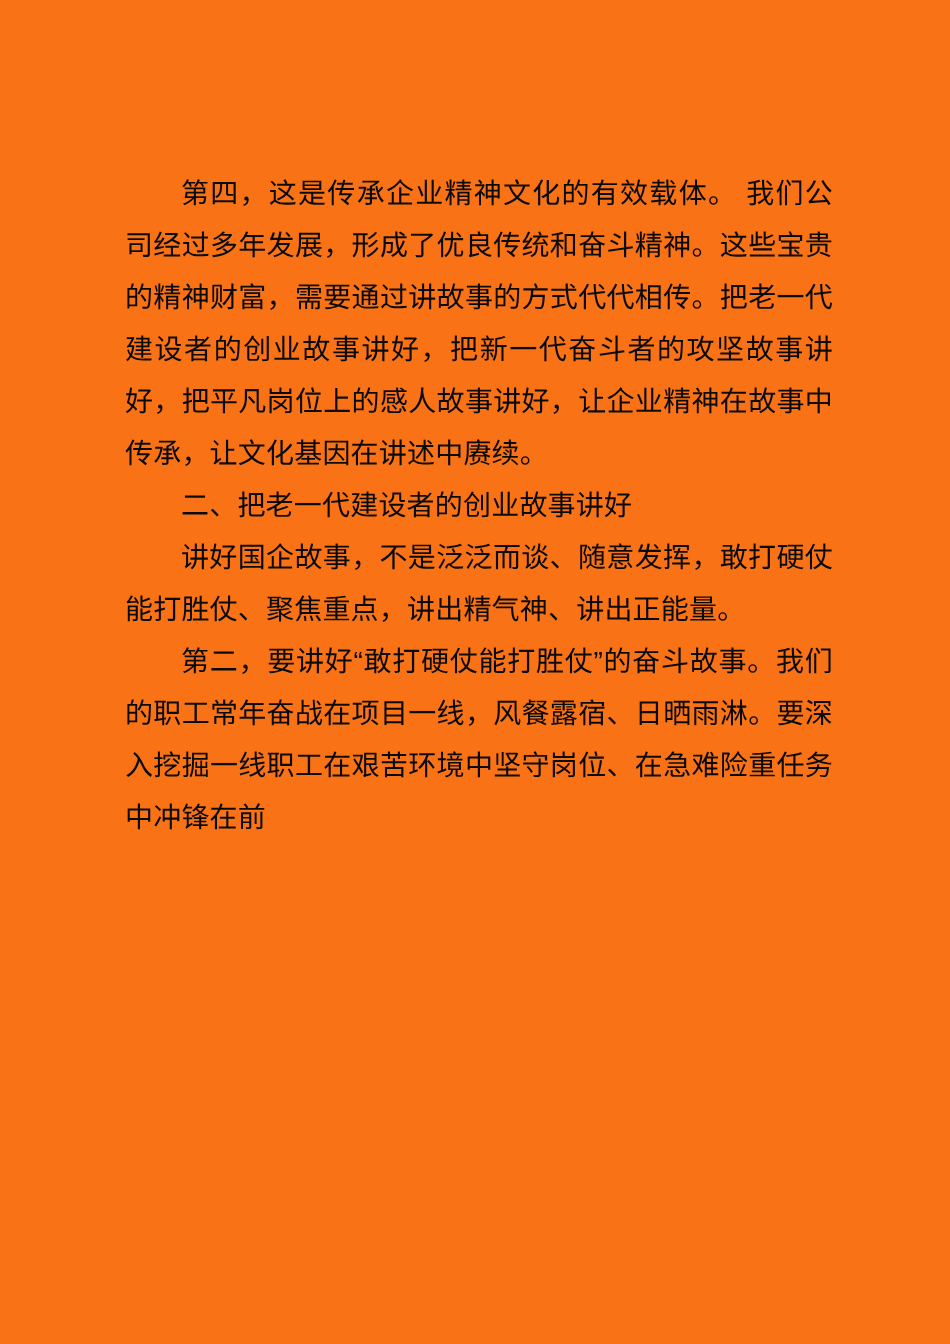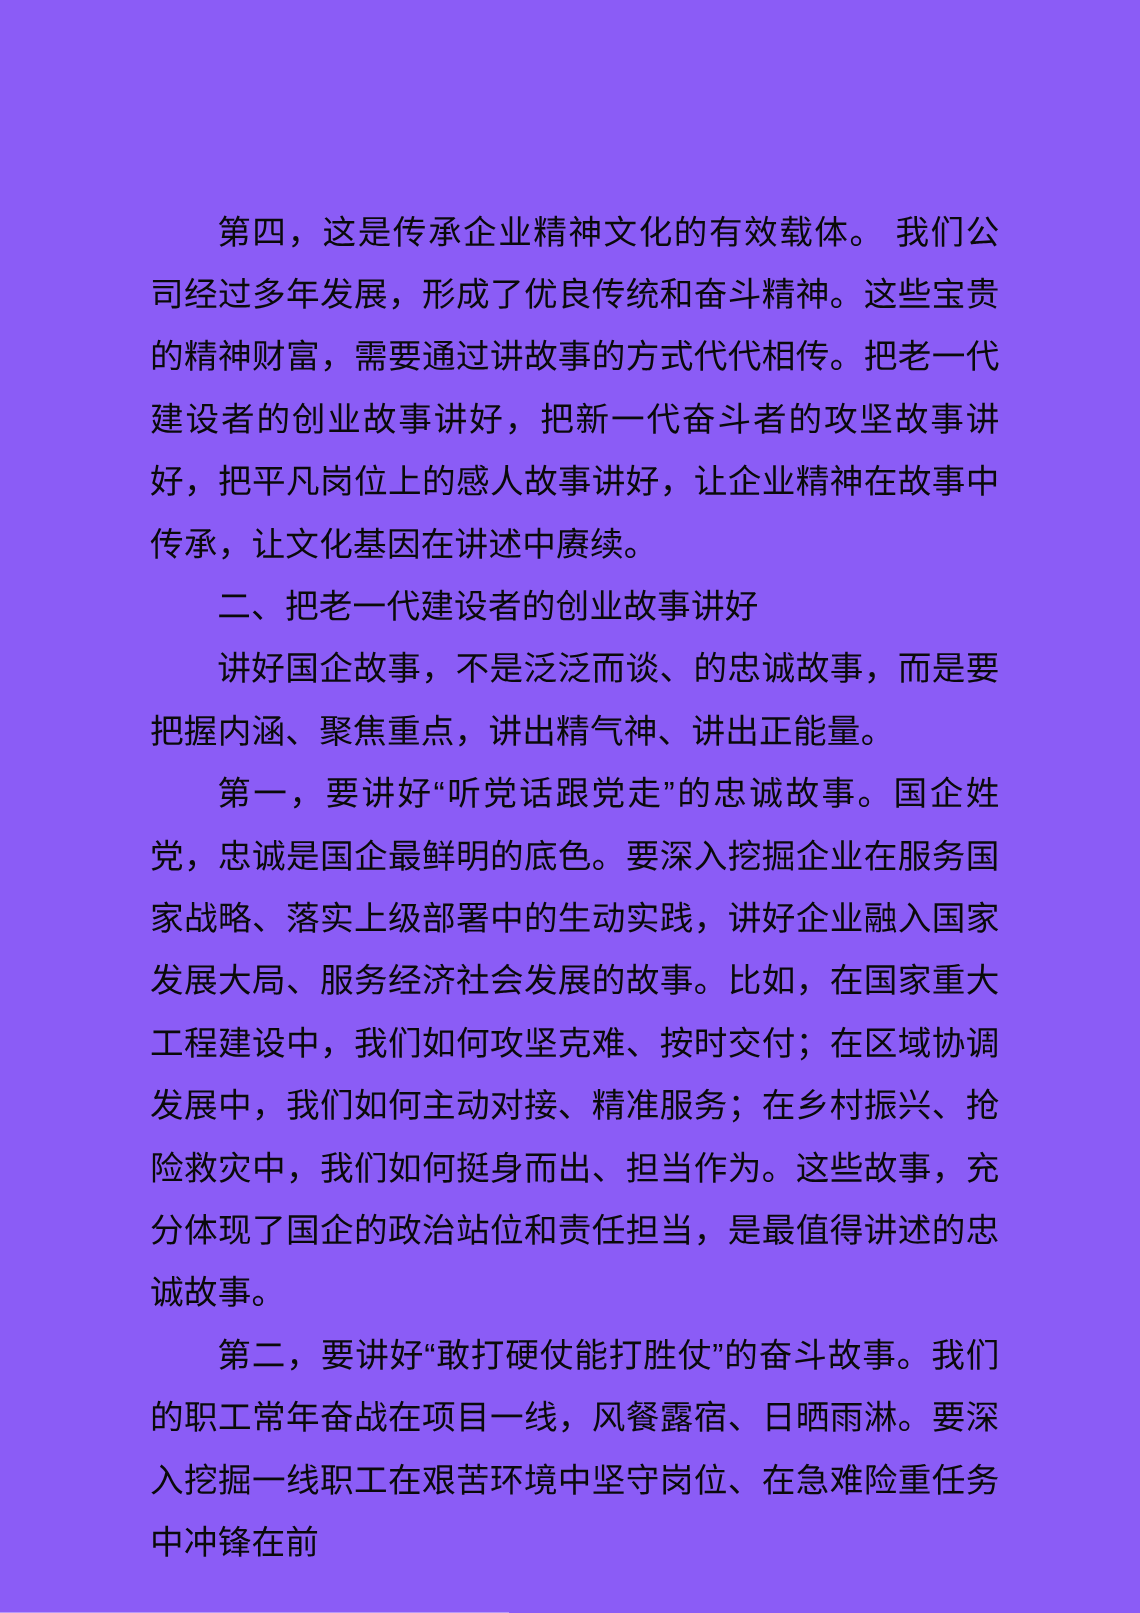--- a/index.html
+++ b/index.html
@@ -10,21 +10,21 @@
   }
   body {
     font-family: "Liberation Sans", "DejaVu Sans", sans-serif;
     color: #000000;
     -webkit-font-smoothing: antialiased;
   }
   .page {
     position: relative;
     width: 950px;
     height: 1344px;
-    background: #8b5cf6;
+    background: #f97316;
     overflow: hidden;
     box-sizing: border-box;
   }
   .text-column {
     position: absolute;
     left: 125px;
     top: 168px;
     width: 708px;
   }
   p.para {
@@ -46,20 +46,19 @@
 </head>
 <body>
 
 <div class="page">
   <div class="text-column">
 
     <p class="para">第四，这是传承企业精神文化的有效载体。 我们公司经过多年发展，形成了优良传统和奋斗精神。这些宝贵的精神财富，需要通过讲故事的方式代代相传。把老一代建设者的创业故事讲好，把新一代奋斗者的攻坚故事讲好，把平凡岗位上的感人故事讲好，让企业精神在故事中传承，让文化基因在讲述中赓续。</p>
 
     <p class="para heading">二、把老一代建设者的创业故事讲好</p>
 
-    <p class="para">讲好国企故事，不是泛泛而谈、的忠诚故事，而是要把握内涵、聚焦重点，讲出精气神、讲出正能量。</p>
+    <p class="para">讲好国企故事，不是泛泛而谈、随意发挥，敢打硬仗能打胜仗、聚焦重点，讲出精气神、讲出正能量。</p>
 
-    <p class="para">第一，要讲好“听党话跟党走”的忠诚故事。国企姓党，忠诚是国企最鲜明的底色。要深入挖掘企业在服务国家战略、落实上级部署中的生动实践，讲好企业融入国家发展大局、服务经济社会发展的故事。比如，在国家重大工程建设中，我们如何攻坚克难、按时交付；在区域协调发展中，我们如何主动对接、精准服务；在乡村振兴、抢险救灾中，我们如何挺身而出、担当作为。这些故事，充分体现了国企的政治站位和责任担当，是最值得讲述的忠诚故事。</p>
 
     <p class="para">第二，要讲好“敢打硬仗能打胜仗”的奋斗故事。我们的职工常年奋战在项目一线，风餐露宿、日晒雨淋。要深入挖掘一线职工在艰苦环境中坚守岗位、在急难险重任务中冲锋在前</p>
 
   </div>
 </div>
 
 </body></html>

